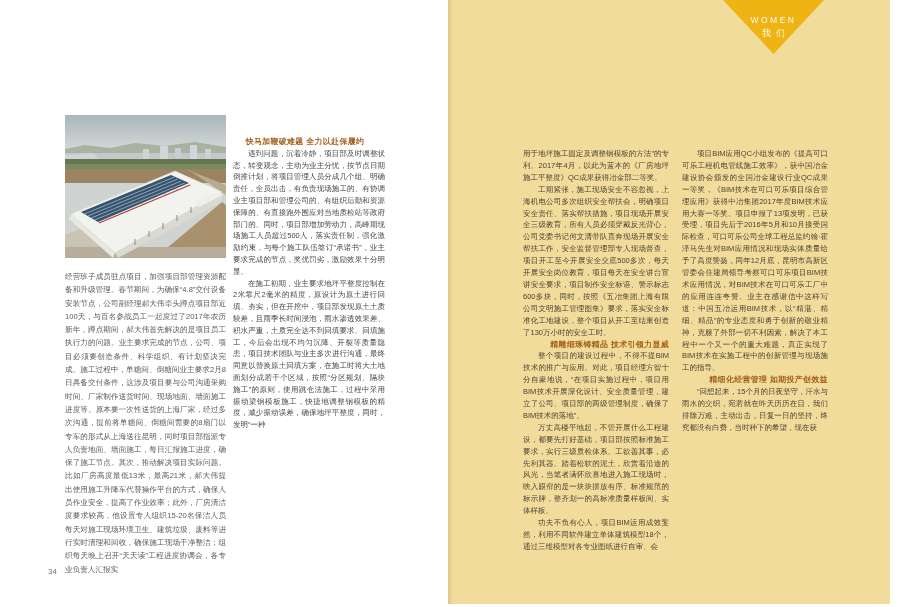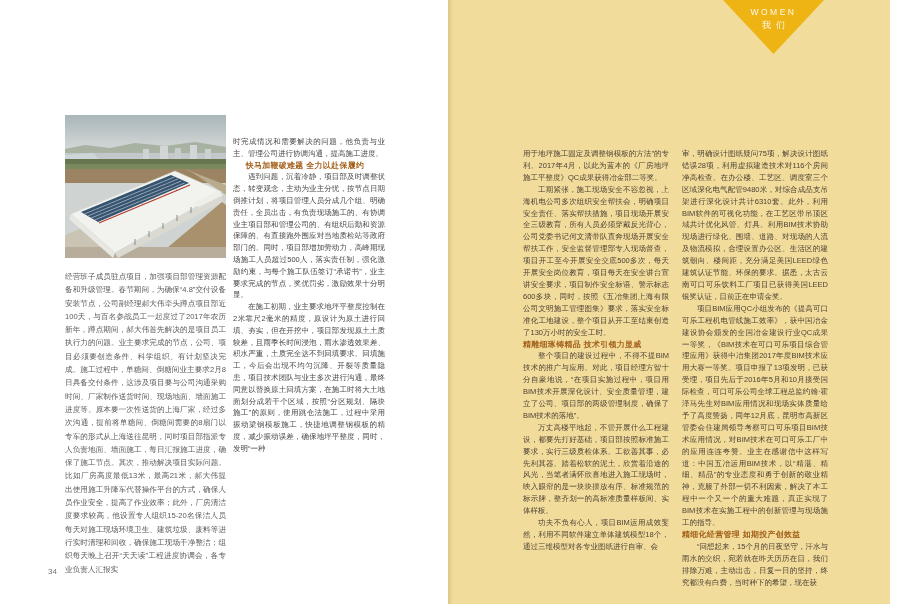--- a/index.html
+++ b/index.html
@@ -27,37 +27,37 @@
   .right-page{position:absolute;left:448px;top:0;width:442px;height:604px;background:#f2dc9c;}
   .right-page::before{content:"";position:absolute;left:0;top:0;width:5px;height:100%;
     background:linear-gradient(to right,rgba(120,100,40,.18),rgba(120,100,40,0));}
   .corner-tab{
     position:absolute;left:275px;top:0;width:101px;height:54px;
     background:#eeb414;
     -webkit-clip-path:polygon(0 0,100% 0,50% 100%);
     clip-path:polygon(0 0,100% 0,50% 100%);
     text-align:center;color:rgba(255,255,255,.92);
   }
-  .tab-en{margin-top:7px;font-size:8.5px;letter-spacing:2.5px;}
+  .tab-en{margin-top:15px;font-size:8.5px;letter-spacing:2.5px;}
   .tab-zh{margin-top:2px;font-size:9px;letter-spacing:5px;text-indent:5px;}
   .ycol{
     position:absolute;top:148px;width:146px;
     font-size:7.5px;line-height:11.9px;color:#4d4334;
     text-align:justify;
   }
   .ycol1{left:75px;}   
   .ycol2{left:234px;}  
   
   p{margin:0;}
   .ind{text-indent:2em;}
   .hd{
     font-weight:bold;color:#a3601a;font-size:7.9px;letter-spacing:.4px;
   }
   .hd-left{text-indent:1.6em;}
-  .hd-center{text-align:left;text-indent:0;}
+  .hd-center{text-align:right;text-indent:0;}
   .right-edge{position:absolute;left:890px;top:0;width:10px;height:607px;background:#fff;}
 </style>
 </head>
 <body>
 
 <div class="left-page">
 
   <div class="photo">
     <svg width="161" height="143" viewBox="0 0 161 143" xmlns="http://www.w3.org/2000/svg">
       <defs>
@@ -112,21 +112,20 @@
       </g>
       <polygon points="128,88 152,76 158,80 134,92" fill="#efefe9"></polygon>
     </svg>
   </div>
 
   <div class="caption-col">
     <p>经营班子成员驻点项目，加强项目部管理资源配备和升级管理。春节期间，为确保“4.8”交付设备安装节点，公司副经理郝大伟牵头蹲点项目部近100天，与百名参战员工一起度过了2017年农历新年，蹲点期间，郝大伟首先解决的是项目员工执行力的问题。业主要求完成的节点，公司、项目必须要创造条件、科学组织、有计划坚决完成。施工过程中，单糖间、倒糖间业主要求2月8日具备交付条件，这涉及项目要与公司沟通采购时间、厂家制作送货时间、现场地面、墙面施工进度等。原本要一次性送货的上海厂家，经过多次沟通，提前将单糖间、倒糖间需要的8扇门以专车的形式从上海送往昆明，同时项目部指派专人负责地面、墙面施工，每日汇报施工进度，确保了施工节点。其次，推动解决项目实际问题。比如厂房高度最低13米，最高21米，郝大伟提出使用施工升降车代替操作平台的方式，确保人员作业安全，提高了作业效率；此外，厂房清洁度要求较高，他设置专人组织15-20名保洁人员每天对施工现场环境卫生、建筑垃圾、废料等进行实时清理和回收，确保施工现场干净整洁；组织每天晚上召开“天天读”工程进度协调会，各专业负责人汇报实</p>
   </div>
 
   <div class="main-col">
-    <p>时完成情况和需要解决的问题，他负责与业主、管理公司进行协调沟通，提高施工进度。</p>
     <p class="hd hd-left">快马加鞭破难题 全力以赴保履约</p>
     <p class="ind">遇到问题，沉着冷静，项目部及时调整状态，转变观念，主动为业主分忧，按节点日期倒推计划，将项目管理人员分成几个组、明确责任，全员出击，有负责现场施工的、有协调业主项目部和管理公司的、有组织后勤和资源保障的、有直接跑外围应对当地质检站等政府部门的。同时，项目部增加劳动力，高峰期现场施工人员超过500人，落实责任制，强化激励约束，与每个施工队伍签订“承诺书”，业主要求完成的节点，奖优罚劣，激励效果十分明显。</p>
     <p class="ind">在施工初期，业主要求地坪平整度控制在2米靠尺2毫米的精度，原设计为原土进行回填、夯实，但在开挖中，项目部发现原土土质较差，且雨季长时间浸泡，雨水渗透效果差、积水严重，土质完全达不到回填要求。回填施工，今后会出现不均匀沉降、开裂等质量隐患，项目技术团队与业主多次进行沟通，最终同意以替换原土回填方案，在施工时将大土地面划分成若干个区域，按照“分区规划、隔块施工”的原则，使用跳仓法施工，过程中采用振动梁钢模板施工，快捷地调整钢模板的精度，减少振动误差，确保地坪平整度，同时，发明“一种</p>
   </div>
 
   <div class="page-num">34</div>
 </div>
 
 <div class="right-page">
 
@@ -138,20 +137,19 @@
   <div class="ycol ycol1">
     <p>用于地坪施工固定及调整钢模板的方法”的专利。2017年4月，以此为蓝本的《厂房地坪施工平整度》QC成果获得冶金部二等奖。</p>
     <p class="ind">工期紧张，施工现场安全不容忽视，上海机电公司多次组织安全帮扶会，明确项目安全责任、落实帮扶措施，项目现场开展安全三级教育，所有人员必须穿戴反光背心，公司党委书记何文清带队直奔现场开展安全帮扶工作，安全监督管理部专人现场督查，项目开工至今开展安全交底500多次，每天开展安全岗位教育，项目每天在安全讲台宣讲安全要求，项目制作安全标语、警示标志600多块，同时，按照《五冶集团上海有限公司文明施工管理图集》要求，落实安全标准化工地建设，整个项目从开工至结束创造了130万小时的安全工时。</p>
     <p class="hd hd-center">精雕细琢铸精品 技术引领力显威</p>
     <p class="ind">整个项目的建设过程中，不得不提BIM技术的推广与应用。对此，项目经理方智十分自豪地说，“在项目实施过程中，项目用BIM技术开展深化设计、安全质量管理，建立了公司、项目部的两级管理制度，确保了BIM技术的落地”。</p>
     <p class="ind">万丈高楼平地起，不管开展什么工程建设，都要先打好基础，项目部按照标准施工要求，实行三级质检体系。工欲善其事，必先利其器。踏着松软的泥土，欣赏着沿途的风光，当笔者满怀欣喜地进入施工现场时，映入眼帘的是一块块摆放有序、标准规范的标示牌，整齐划一的高标准质量样板间、实体样板。</p>
     <p class="ind">功夫不负有心人，项目BIM运用成效斐然，利用不同软件建立单体建筑模型18个，通过三维模型对各专业图纸进行自审、会</p>
   </div>
 
   <div class="ycol ycol2">
-    <p>审，明确设计图纸疑问75项，解决设计图纸错误28项，利用虚拟建造技术对116个房间净高检查。在办公楼、工艺区、调度室三个区域深化电气配管9480米，对综合成品支吊架进行深化设计共计6310套。此外，利用BIM软件的可视化功能，在工艺区带吊顶区域共计优化风管、灯具。利用BIM技术协助现场进行绿化、围墙、道路、对现场的人流及物流模拟，合理设置办公区、生活区的建筑朝向、楼间距，充分满足美国LEED绿色建筑认证节能、环保的要求。据悉，太古云南可口可乐饮料工厂项目已获得美国LEED银奖认证，目前正在申请金奖。</p>
     <p class="ind">项目BIM应用QC小组发布的《提高可口可乐工程机电管线施工效率》，获中国冶金建设协会颁发的全国冶金建设行业QC成果一等奖，《BIM技术在可口可乐项目综合管理应用》获得中冶集团2017年度BIM技术应用大赛一等奖。项目申报了13项发明，已获受理，项目先后于2016年5月和10月接受国际检查，可口可乐公司全球工程总监约翰·霍泽马先生对BIM应用情况和现场实体质量给予了高度赞扬，同年12月底，昆明市高新区管委会住建局领导考察可口可乐项目BIM技术应用情况，对BIM技术在可口可乐工厂中的应用连连夸赞。业主在感谢信中这样写道：中国五冶运用BIM技术，以“精湛、精细、精品”的专业态度和勇于创新的敬业精神，克服了外部一切不利因素，解决了本工程中一个又一个的重大难题，真正实现了BIM技术在实施工程中的创新管理与现场施工的指导。</p>
     <p class="hd hd-center">精细化经营管理 如期投产创效益</p>
     <p class="ind">“回想起来，15个月的日夜坚守，汗水与雨水的交织，宛若就在昨天历历在目，我们排除万难，主动出击，日复一日的坚持，终究都没有白费，当时种下的希望，现在获</p>
   </div>
 </div>
 
 <div class="right-edge"></div>
 
 </body></html>

